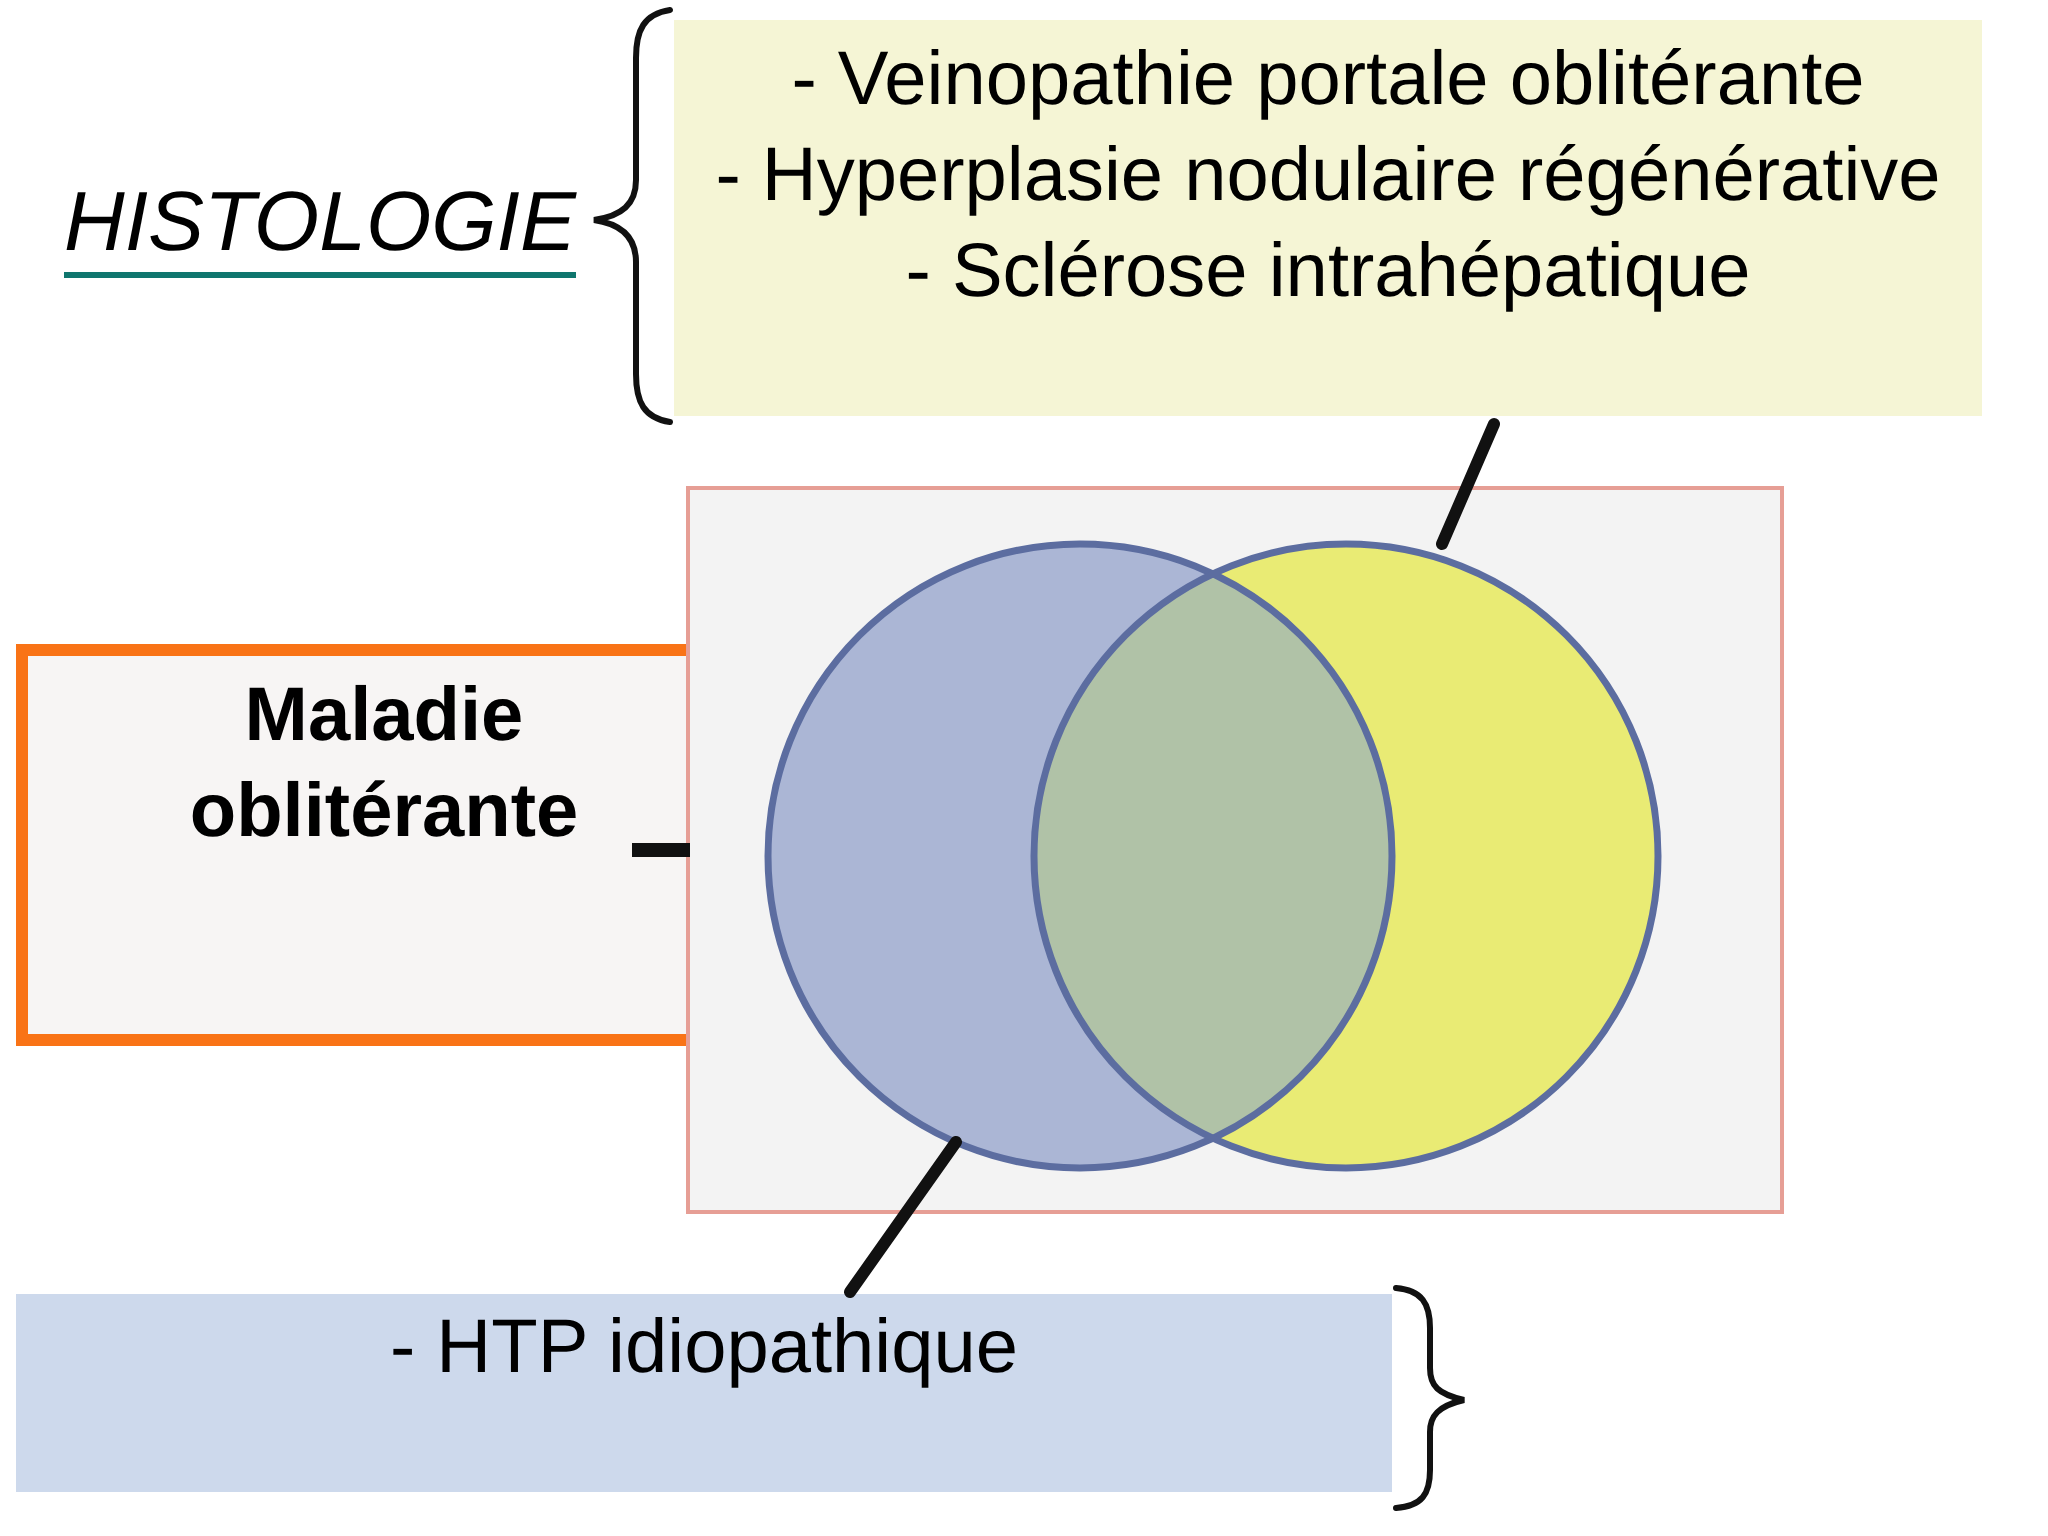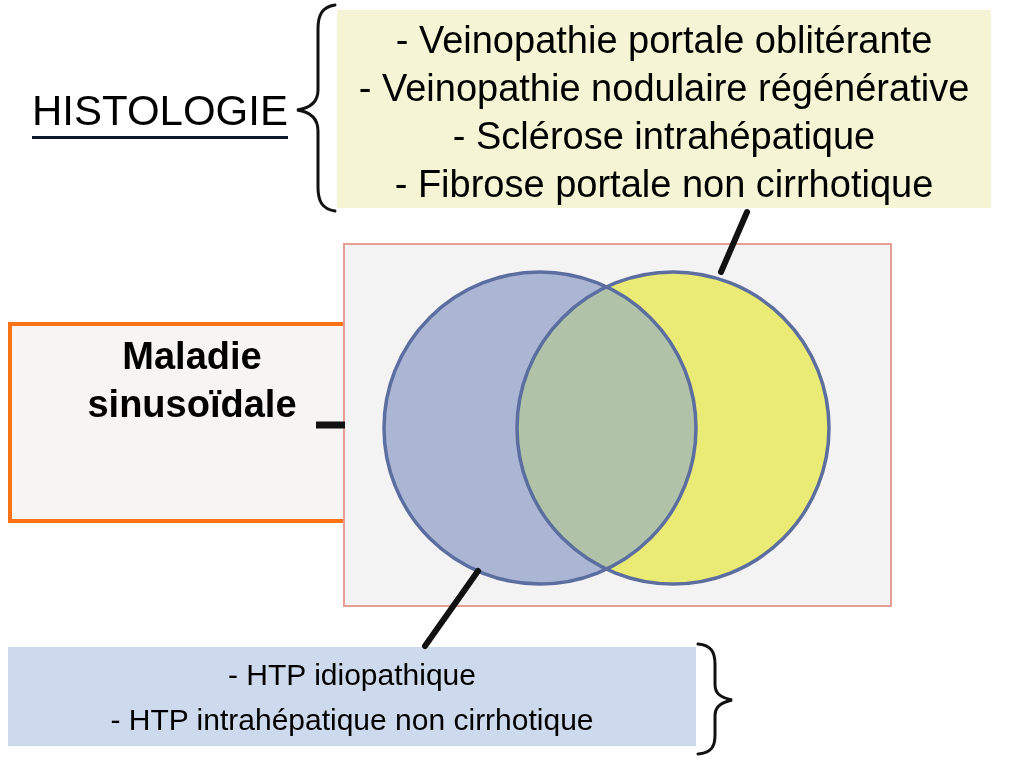--- a/index.html
+++ b/index.html
@@ -9,70 +9,68 @@
   }
   .abs{position:absolute;}
   
   #histology-box{
     left:337px;top:10px;width:654px;height:198px;
     background:#f5f5d5;text-align:center;padding-top:6px;box-sizing:border-box;
   }
   #histology-box .line{font-size:38px;line-height:48px;white-space:nowrap;}
   
   .side-label{font-size:42px;line-height:46px;text-align:center;}
-  .side-label .ul{border-bottom:3px solid #0f172a;padding-bottom:2px;}
+  .side-label .ul{border-bottom:3px solid #0f766e;padding-bottom:2px;font-style:italic;}
   #histologie-label{left:20px;top:88px;width:280px;}
   #clinique-label{left:758px;top:674px;width:212px;}
   
   #mps-box{
     left:8px;top:322px;width:368px;height:201px;
-    background:#f7f5f4;border:4px solid #f97316;box-sizing:border-box;
+    background:#f7f5f4;border:6px solid #f97316;box-sizing:border-box;
     text-align:center;padding-top:6px;
   }
   #mps-box .line{font-size:38px;font-weight:bold;line-height:48px;}
   
   #venn-panel{
     left:343px;top:243px;width:549px;height:364px;
     background:#f3f3f3;border:2px solid #e69e95;box-sizing:border-box;
   }
   
   #clinical-box{
     left:8px;top:647px;width:688px;height:99px;
     background:#cdd9ec;text-align:center;padding-top:5px;box-sizing:border-box;
   }
-  #clinical-box .line{font-size:30px;line-height:45px;white-space:nowrap;}
+  #clinical-box .line{font-size:38px;line-height:45px;white-space:nowrap;}
   
   #overlay{left:0;top:0;width:1024px;height:768px;pointer-events:none;}
 </style>
 </head>
 <body>
 
 <div id="canvas">
 
   <div class="abs" id="histology-box">
     <div class="line">- Veinopathie portale oblitérante</div>
-    <div class="line">- Veinopathie nodulaire régénérative</div>
+    <div class="line">- Hyperplasie nodulaire régénérative</div>
     <div class="line">- Sclérose intrahépatique</div>
-    <div class="line">- Fibrose portale non cirrhotique</div>
   </div>
 
   <div class="abs side-label" id="histologie-label">
     <span class="ul">HISTOLOGIE</span>
   </div>
 
   <div class="abs" id="mps-box">
     <div class="line">Maladie</div>
-    <div class="line">sinusoïdale</div>
+    <div class="line">oblitérante</div>
   </div>
 
   <div class="abs" id="venn-panel"></div>
 
   <div class="abs" id="clinical-box">
     <div class="line">- HTP idiopathique</div>
-    <div class="line">- HTP intrahépatique non cirrhotique</div>
   </div>
 
 
   <svg class="abs" id="overlay" viewBox="0 0 1024 768">
 
     <circle cx="673" cy="428" r="156" stroke="none" fill="#e9eb74"></circle>
     <circle cx="540" cy="428" r="156" stroke="none" fill="#abb6d5"></circle>
     <path d="M 606.5 286.9 A 156 156 0 0 1 606.5 569.1 A 156 156 0 0 1 606.5 286.9 Z" stroke="none" fill="#b0c2a7"></path>
 
     <circle cx="540" cy="428" r="156" fill="none" stroke-width="3.5" stroke="#5c6da0"></circle>

